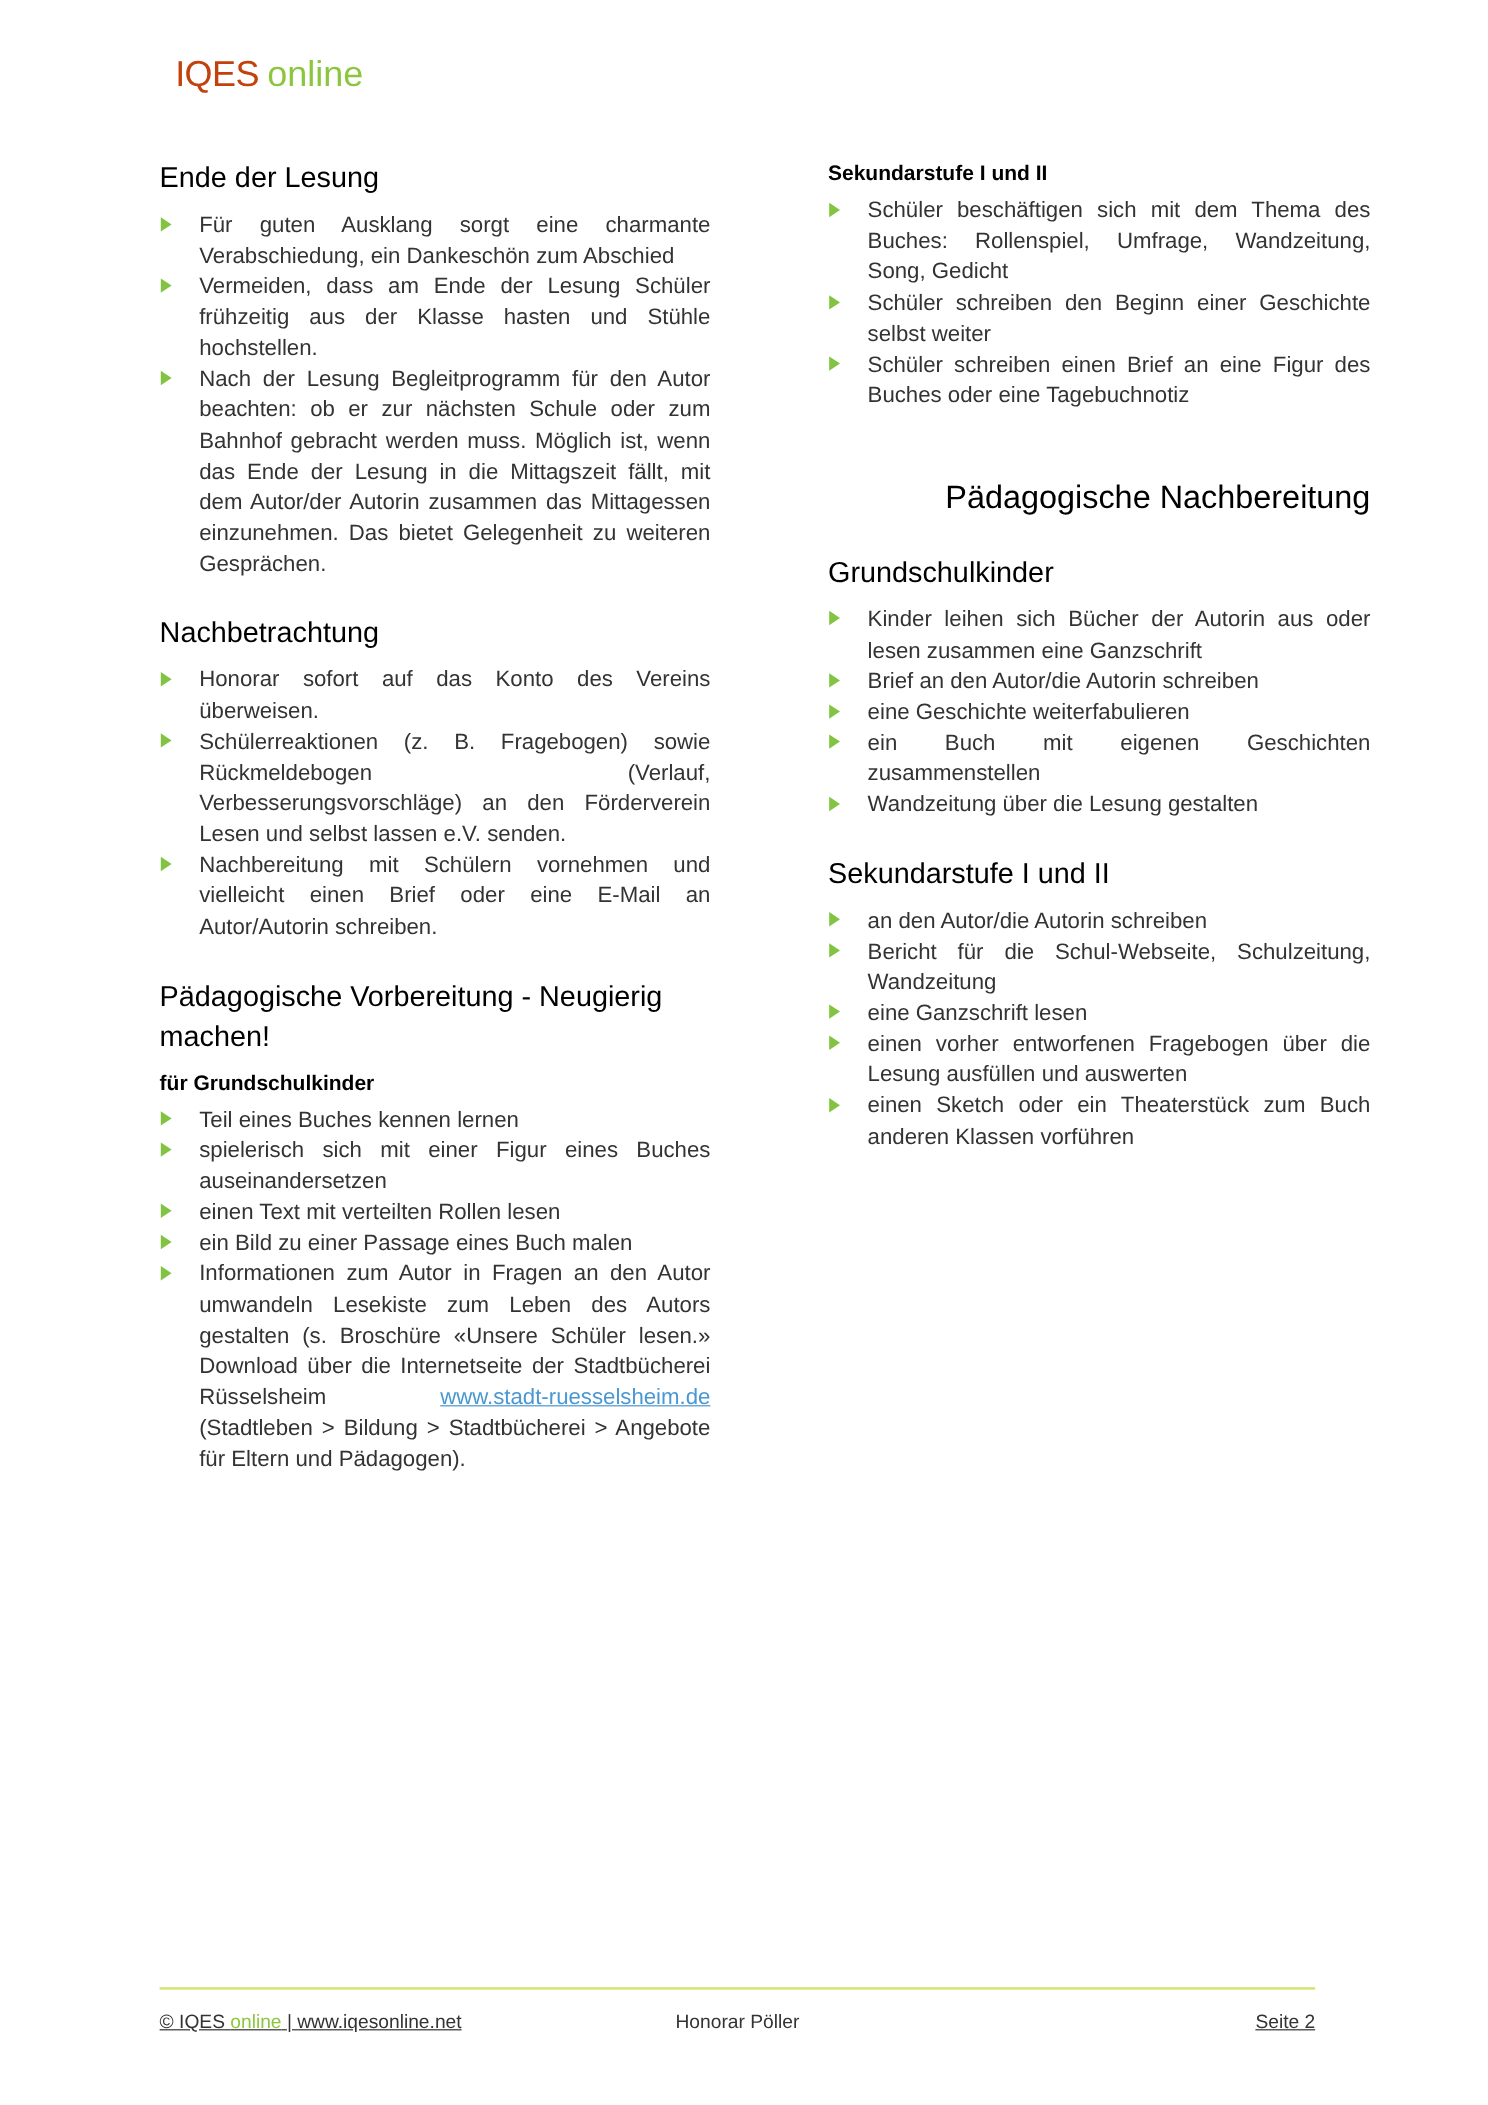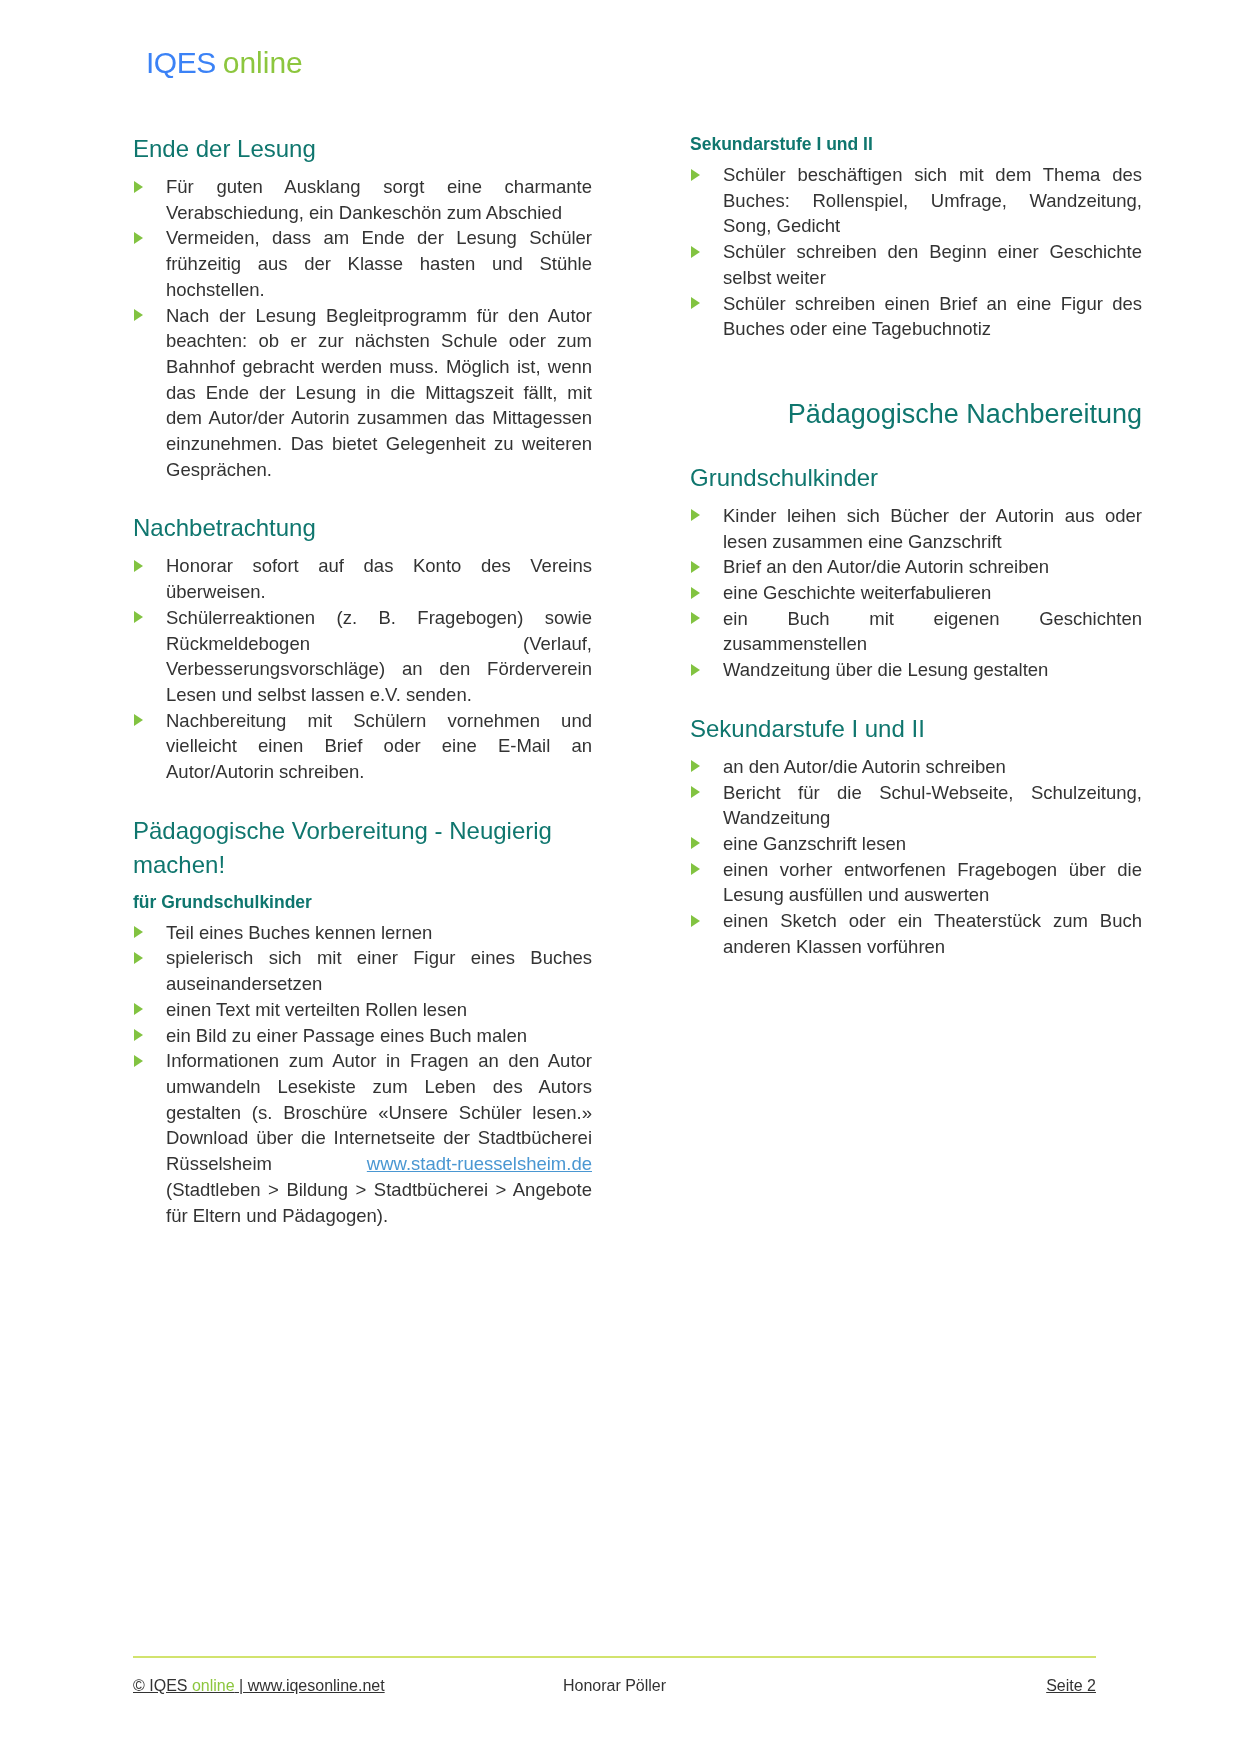--- a/index.html
+++ b/index.html
@@ -9,33 +9,33 @@
     --link-blue:#4A97D2;
     --text-color:#333333;
   }
   html,body{margin:0;padding:0;}
   body{
     width:1240px;height:1754px;position:relative;background:#ffffff;overflow:hidden;
     font-family:"Liberation Sans",sans-serif;color:var(--text-color);
   }
   
   .logo{position:absolute;left:146px;top:46px;font-size:30px;line-height:34px;white-space:nowrap;}
-  .logo-iqes{color:#3b82f6;letter-spacing:-0.5px;}
+  .logo-iqes{color:#c2410c;letter-spacing:-0.5px;}
   .logo-online{color:var(--logo-green);margin-left:7px;}
   
   .content{
     position:absolute;left:133px;top:132px;width:977px;
     display:flex;align-items:flex-start;
     font-size:18.5px;line-height:25.7px;
   }
   .col{flex:none;}
   .col-left{width:459px;}
   .col-right{width:452px;margin-left:98px;}
   section{margin:0;}
-  h1,h2,h3{color:#0f766e;}
+  h1,h2,h3{color:#000000;}
   h1{font-size:27px;font-weight:400;line-height:36px;margin:54px 0 10px;text-align:right;}
   h2{font-size:24px;font-weight:400;line-height:34px;margin:29px 0 8px;}
   h3{font-size:17.5px;font-weight:700;line-height:24px;margin:5px 0 6px;}
   .col section:first-child h1,
   .col section:first-child h2,
   .col section:first-child h3{margin-top:0;}
   ul{list-style:none;margin:0;padding:0;}
   li{position:relative;padding-left:33px;text-align:justify;hyphens:auto;-webkit-hyphens:auto;}
   .tri{
     position:absolute;left:1px;top:6.5px;width:0;height:0;

